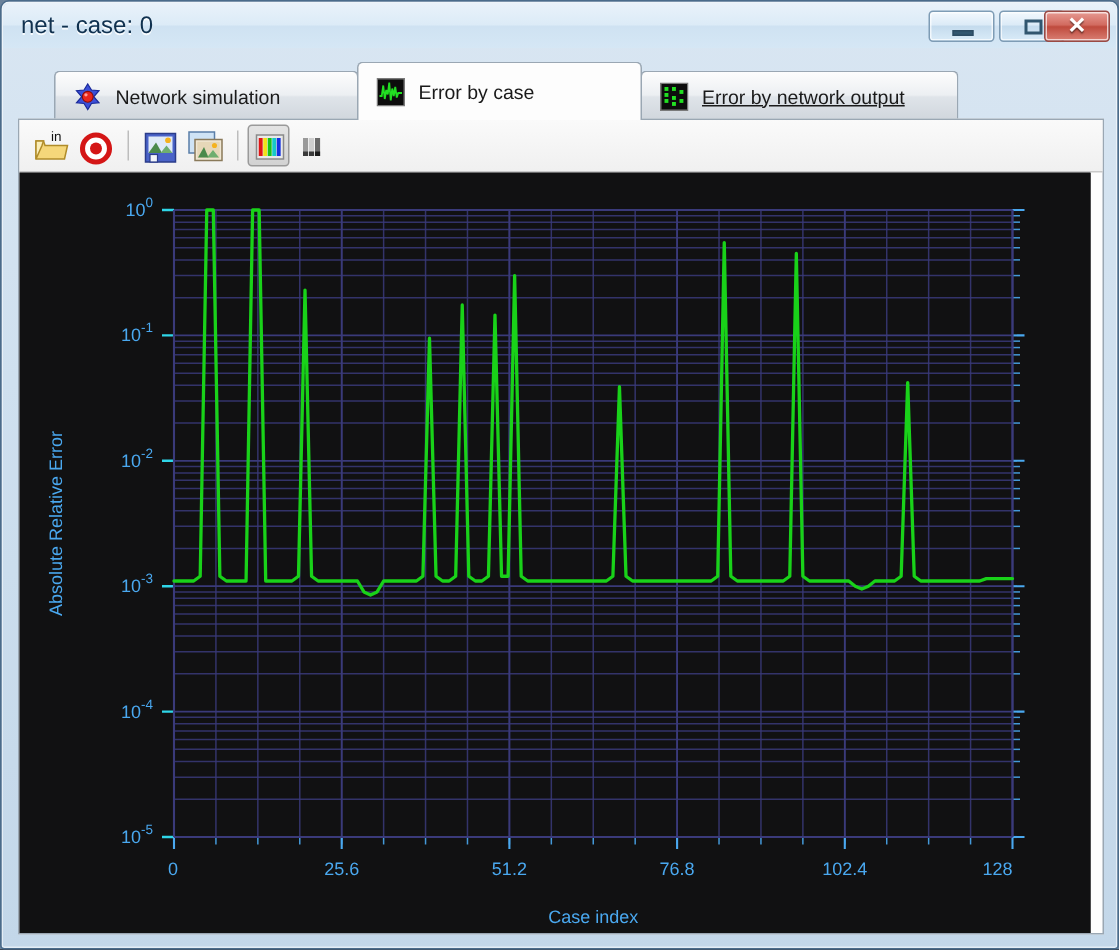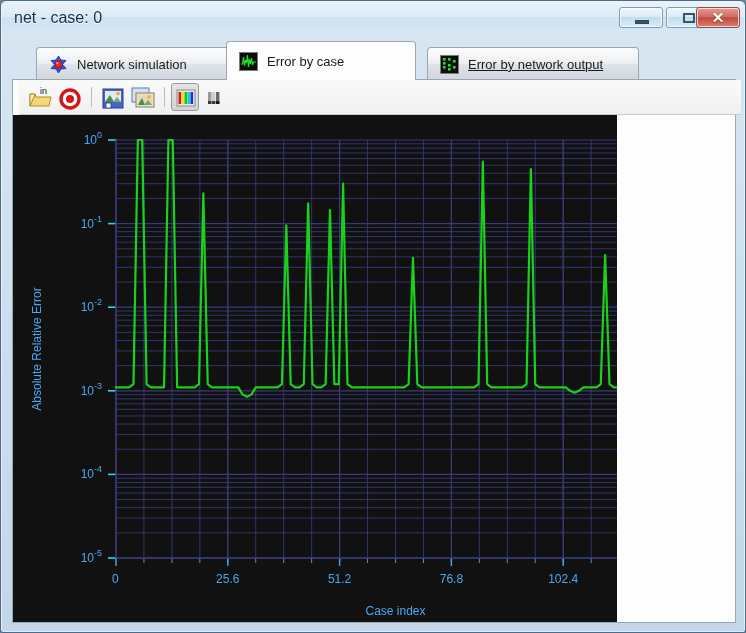--- a/index.html
+++ b/index.html
@@ -103,21 +103,21 @@
     font-size: 13px;
     white-space: nowrap;
   }
   .tab.active {
     height: 39px;
     background: #fdfdfd;
     border-color: #9aa7b3;
     z-index: 5;
   }
   #tab-0 { left: 0px; width: 203px; }
-  #tab-1 { left: 190px; width: 190px; }
+  #tab-1 { left: 202px; width: 190px; }
   #tab-2 { left: 391px; width: 212px; text-decoration: underline; }
 
   .tab-icon {
     width: 19px; height: 19px;
     margin-right: 9px;
     flex: none;
     position: relative;
   }
   .tab-label { position: relative; top: 0px; }
 
@@ -133,21 +133,20 @@
   
   #toolbar {
     position: absolute;
     left: 0; top: 0;
     width: 722px; height: 35px;
     background: linear-gradient(to bottom, #fafafa 0%, #f0f0f0 100%);
     border-bottom: 1px solid #c9c9c9;
     display: flex;
     align-items: center;
     padding-left: 6px;
-    margin-left: 6px;
   }
   .tb-btn {
     width: 28px; height: 28px;
     margin-right: 2px;
     position: relative;
     border: 1px solid transparent;
     border-radius: 3px;
   }
   .tb-btn.pressed {
     border: 1px solid #9a9a9a;
@@ -157,21 +156,21 @@
     width: 1px; height: 20px;
     background: #bdbdbd;
     margin: 0 6px;
     flex: none;
   }
 
   
   #plot-wrap {
     position: absolute;
     left: 0; top: 35px;
-    width: 604px; height: 507px;
+    width: 714px; height: 507px;
     background: #111112;
     overflow: hidden;
   }
   #plot-svg { display: block; }
 
   .tick-text { fill: #4aa8ef; font-family: "Liberation Sans", sans-serif; font-size: 12px; }
   .axis-title { fill: #4aa8ef; font-family: "Liberation Sans", sans-serif; font-size: 12px; }
 </style>
 </head>
 <body>

